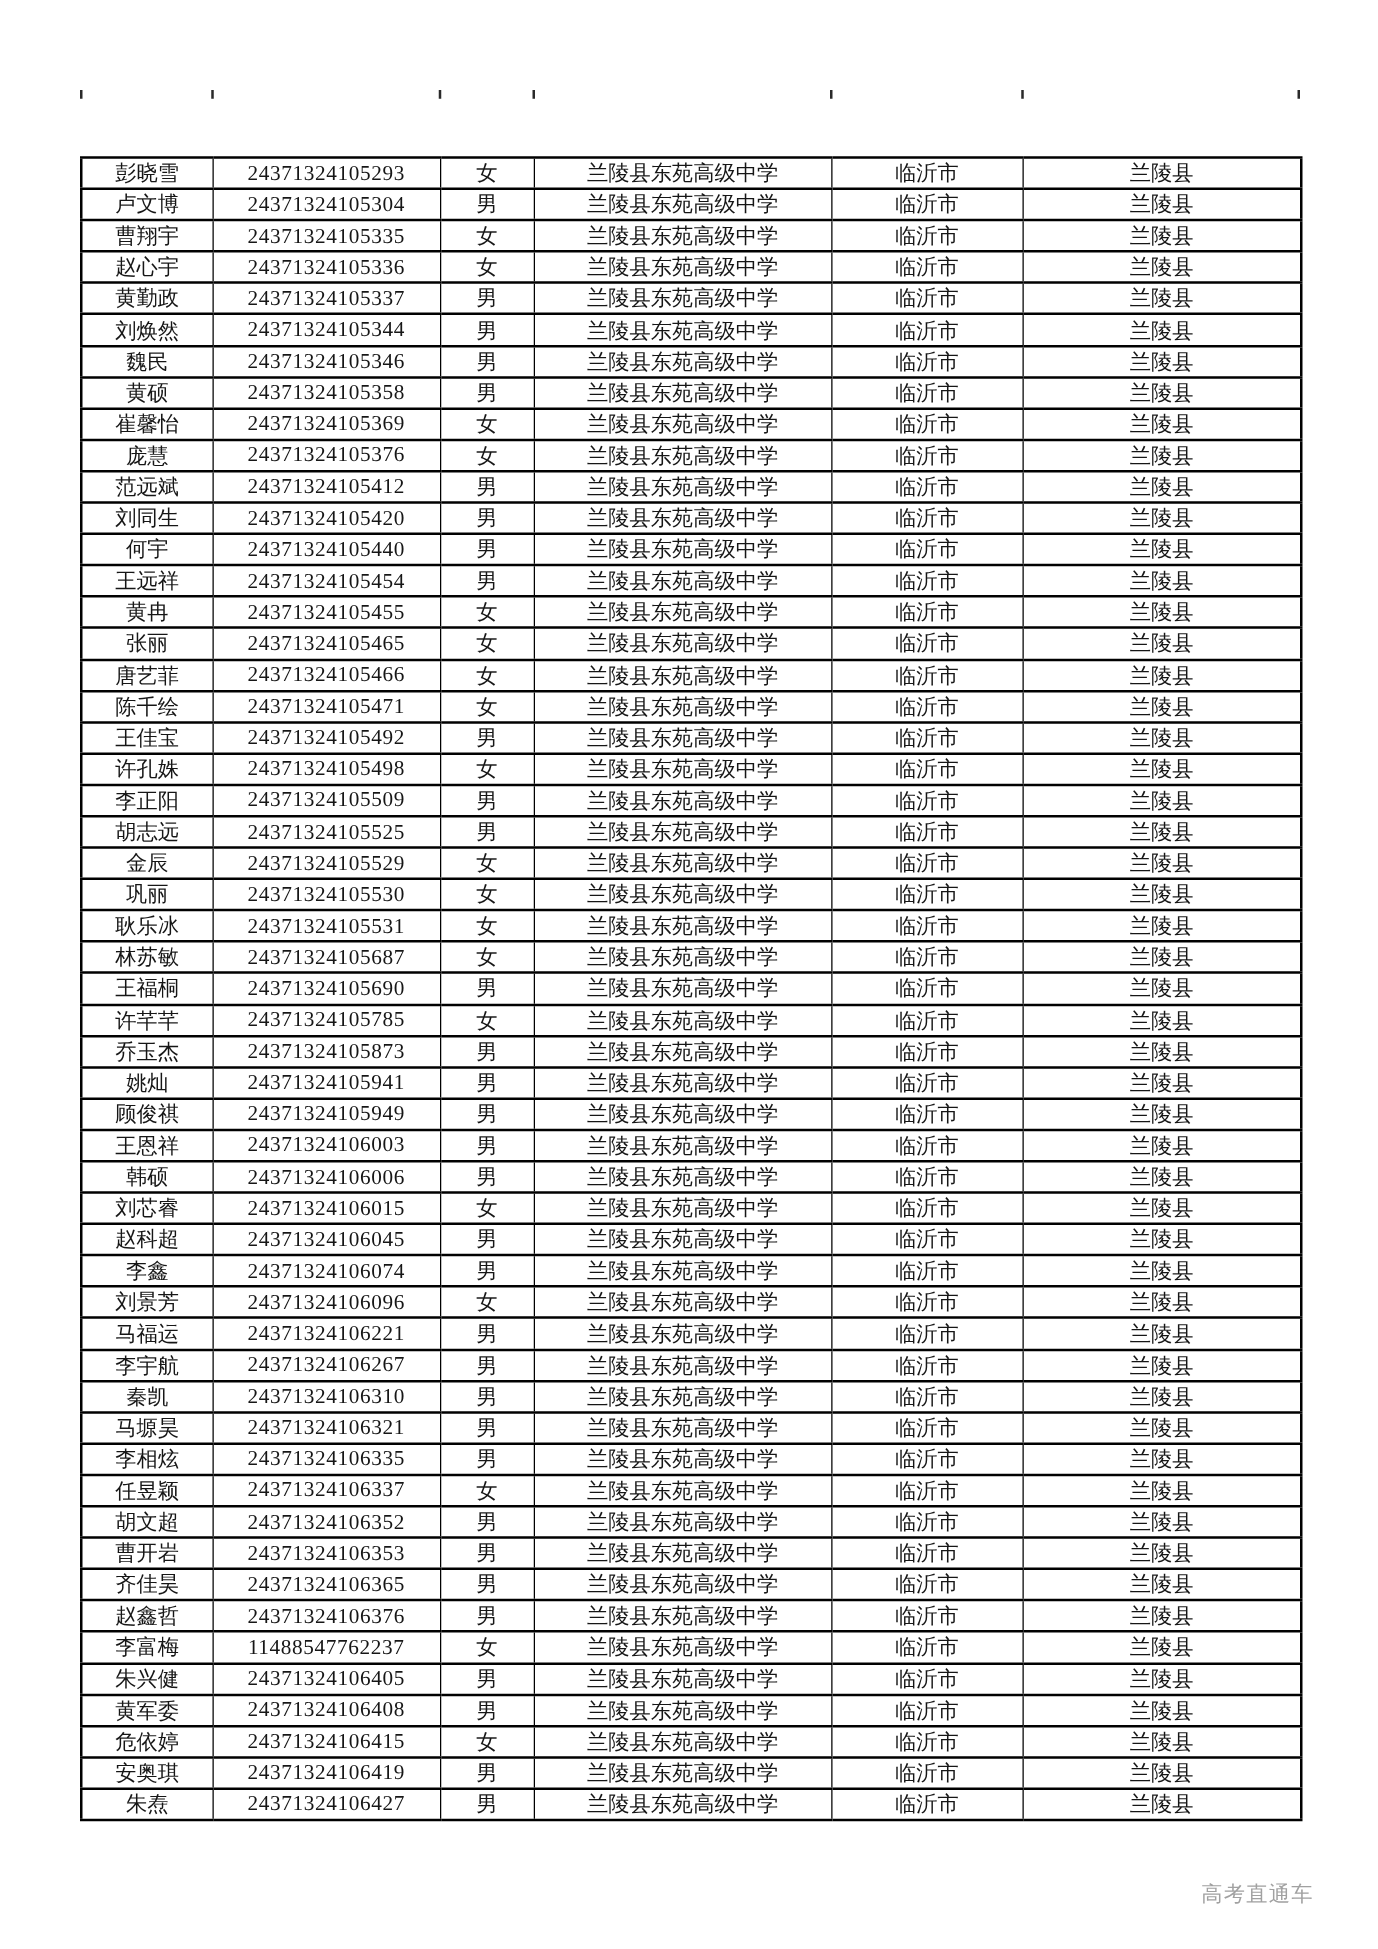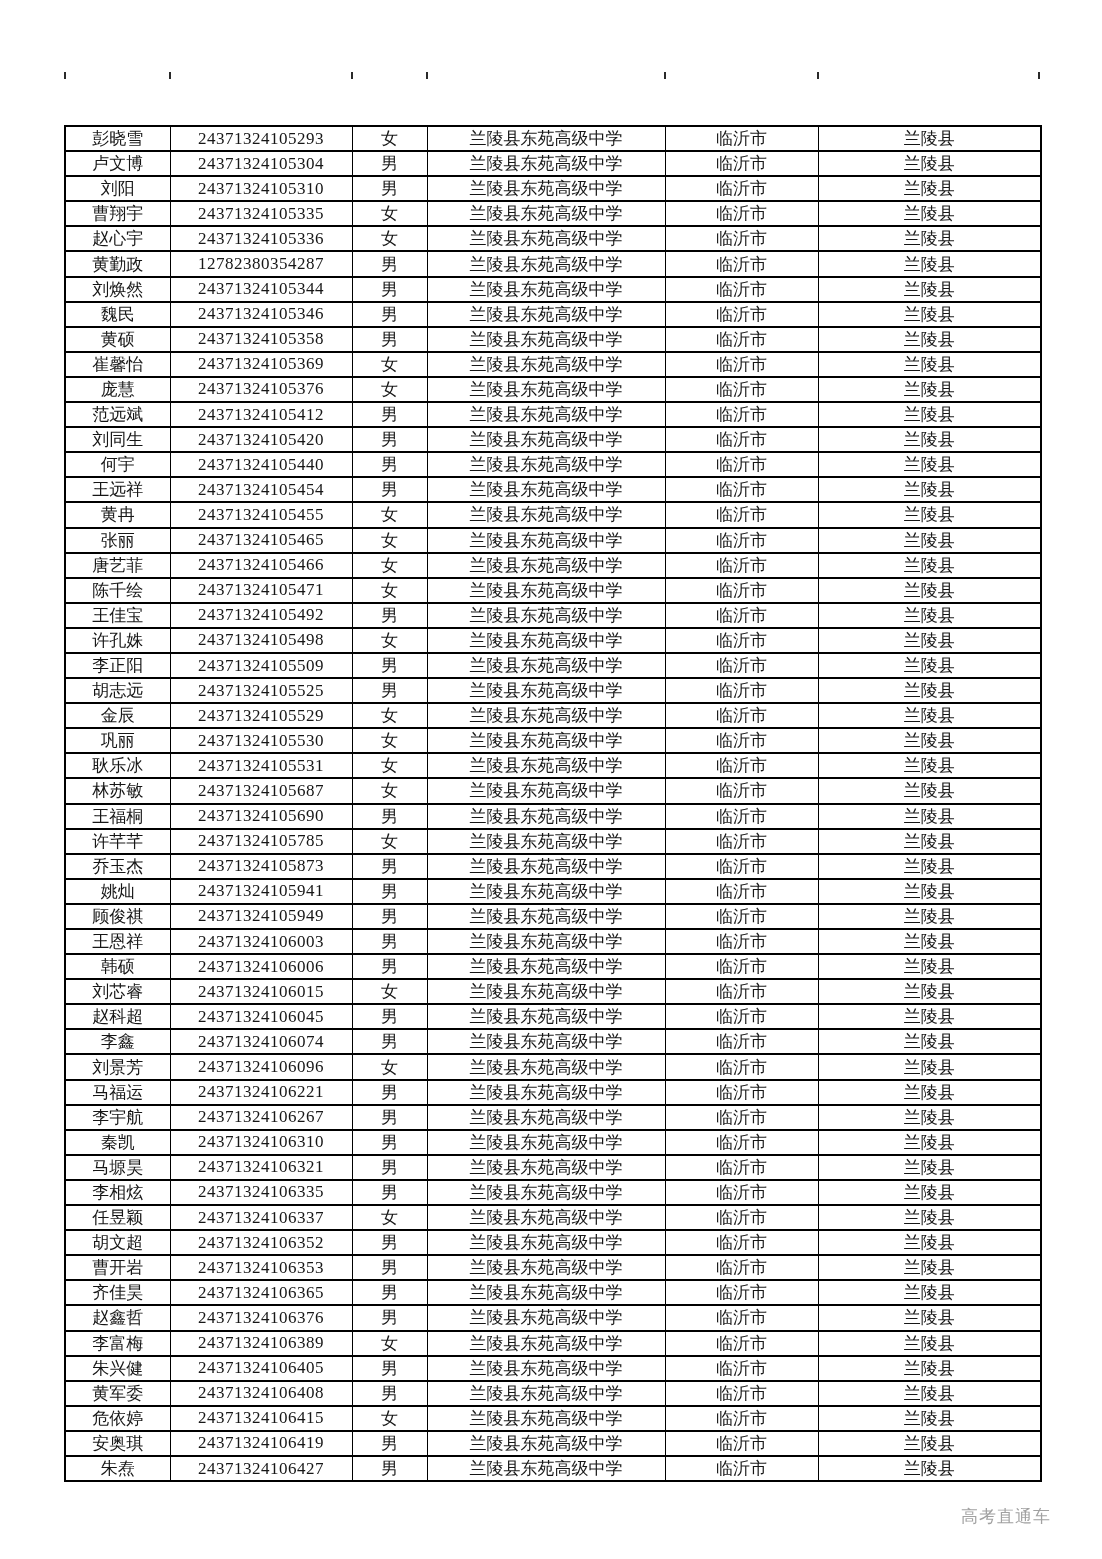--- a/index.html
+++ b/index.html
@@ -99,46 +99,38 @@
         </tr>
         <tr>
           <td class="c-name">卢文博</td>
           <td class="c-id">24371324105304</td>
           <td class="c-gender">男</td>
           <td class="c-school">兰陵县东苑高级中学</td>
           <td class="c-city">临沂市</td>
           <td class="c-county">兰陵县</td>
         </tr>
         <tr>
-          <td class="c-name">刘阳</td>
-          <td class="c-id">24371324105310</td>
-          <td class="c-gender">男</td>
-          <td class="c-school">兰陵县东苑高级中学</td>
-          <td class="c-city">临沂市</td>
-          <td class="c-county">兰陵县</td>
-        </tr>
-        <tr>
           <td class="c-name">曹翔宇</td>
           <td class="c-id">24371324105335</td>
           <td class="c-gender">女</td>
           <td class="c-school">兰陵县东苑高级中学</td>
           <td class="c-city">临沂市</td>
           <td class="c-county">兰陵县</td>
         </tr>
         <tr>
           <td class="c-name">赵心宇</td>
           <td class="c-id">24371324105336</td>
           <td class="c-gender">女</td>
           <td class="c-school">兰陵县东苑高级中学</td>
           <td class="c-city">临沂市</td>
           <td class="c-county">兰陵县</td>
         </tr>
         <tr>
           <td class="c-name">黄勤政</td>
-          <td class="c-id">12782380354287</td>
+          <td class="c-id">24371324105337</td>
           <td class="c-gender">男</td>
           <td class="c-school">兰陵县东苑高级中学</td>
           <td class="c-city">临沂市</td>
           <td class="c-county">兰陵县</td>
         </tr>
         <tr>
           <td class="c-name">刘焕然</td>
           <td class="c-id">24371324105344</td>
           <td class="c-gender">男</td>
           <td class="c-school">兰陵县东苑高级中学</td>
@@ -468,21 +460,21 @@
         <tr>
           <td class="c-name">赵鑫哲</td>
           <td class="c-id">24371324106376</td>
           <td class="c-gender">男</td>
           <td class="c-school">兰陵县东苑高级中学</td>
           <td class="c-city">临沂市</td>
           <td class="c-county">兰陵县</td>
         </tr>
         <tr>
           <td class="c-name">李富梅</td>
-          <td class="c-id">24371324106389</td>
+          <td class="c-id">11488547762237</td>
           <td class="c-gender">女</td>
           <td class="c-school">兰陵县东苑高级中学</td>
           <td class="c-city">临沂市</td>
           <td class="c-county">兰陵县</td>
         </tr>
         <tr>
           <td class="c-name">朱兴健</td>
           <td class="c-id">24371324106405</td>
           <td class="c-gender">男</td>
           <td class="c-school">兰陵县东苑高级中学</td>

